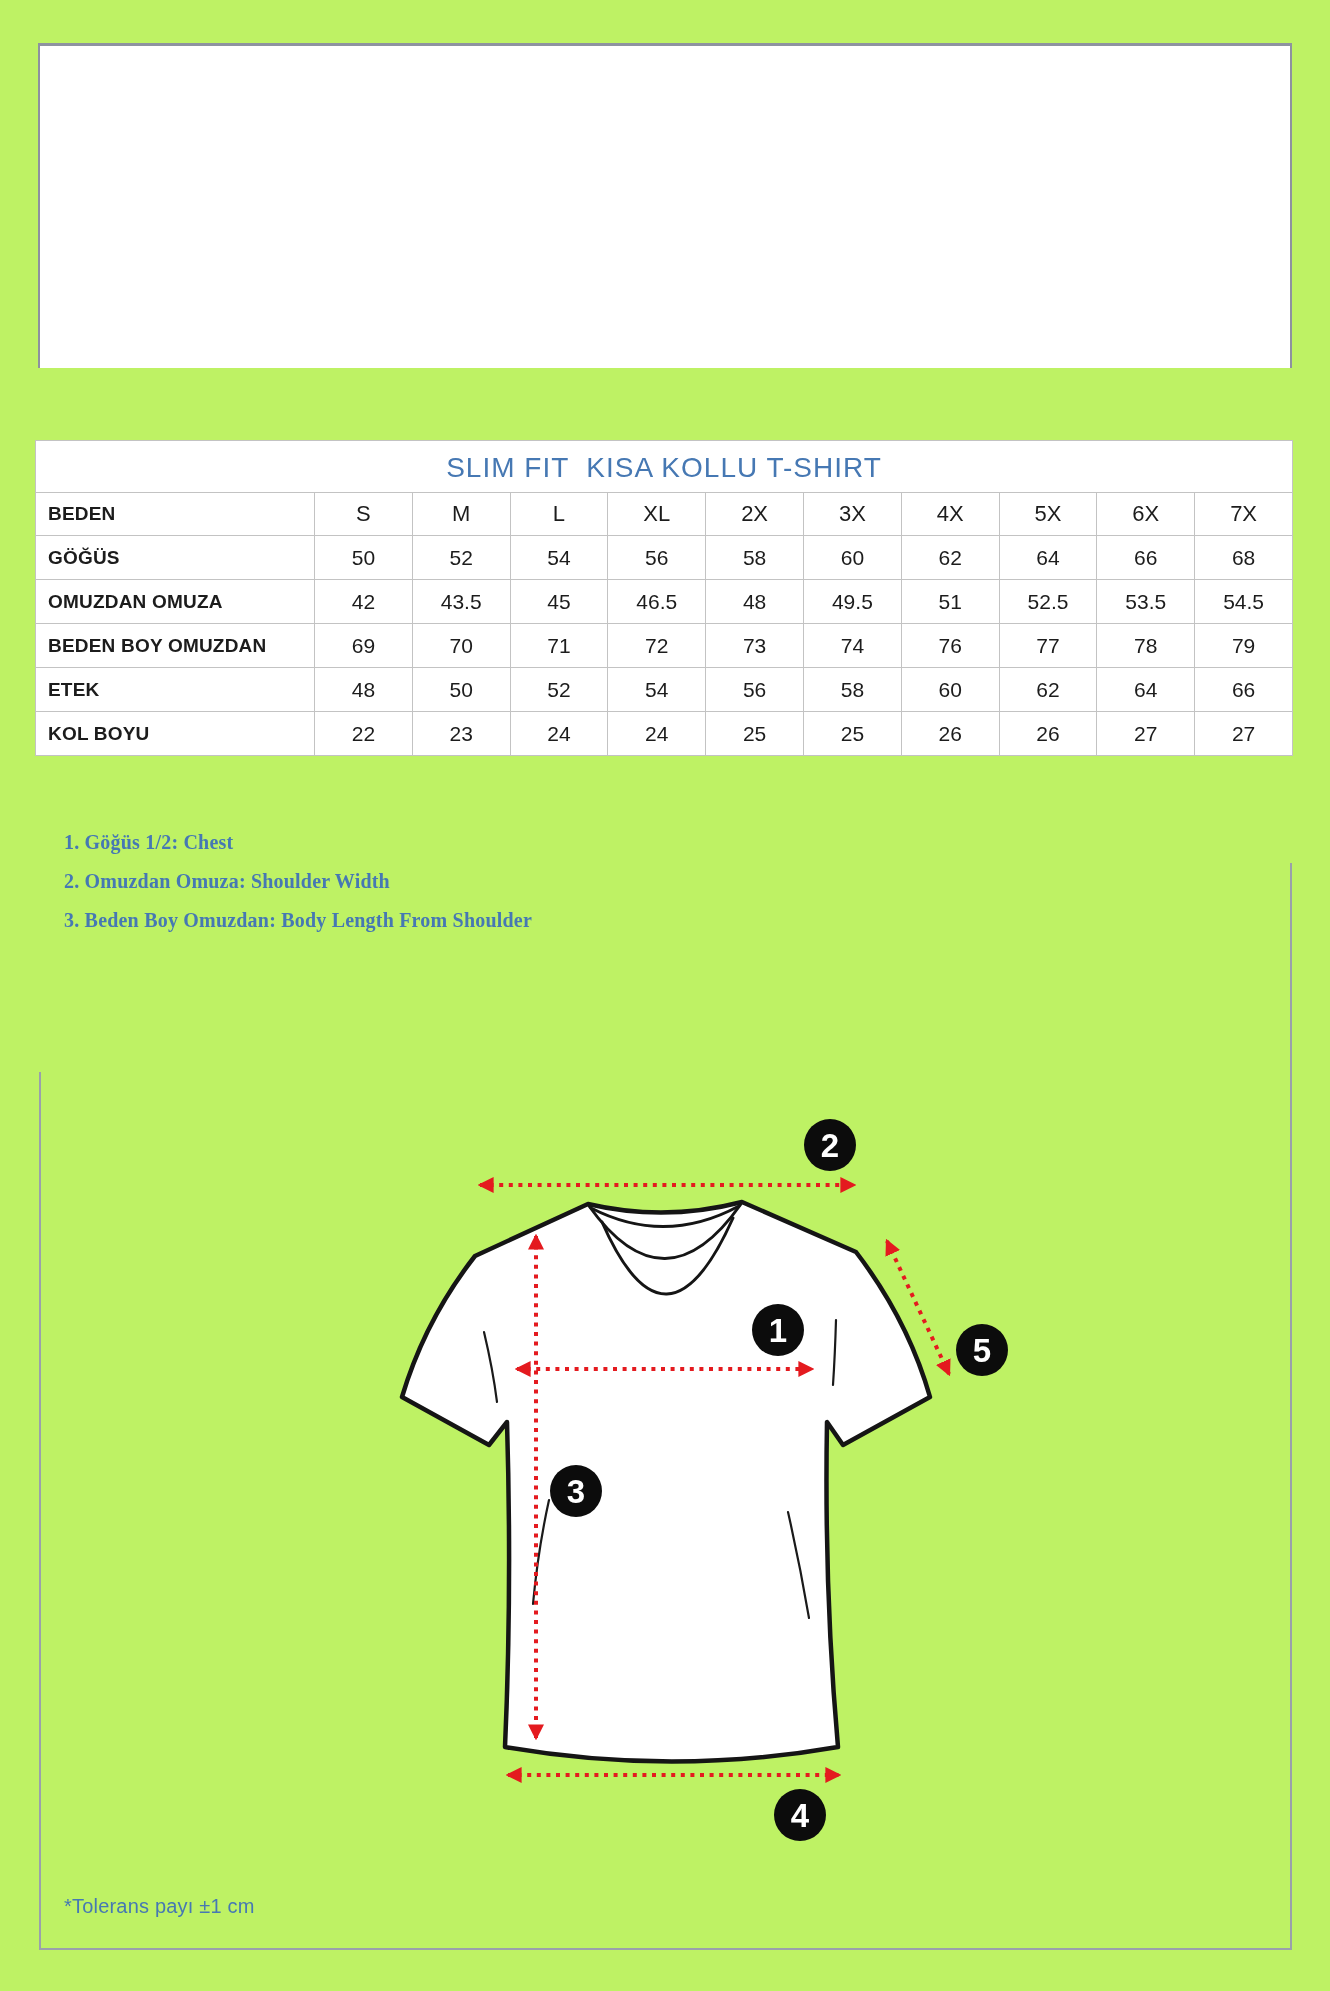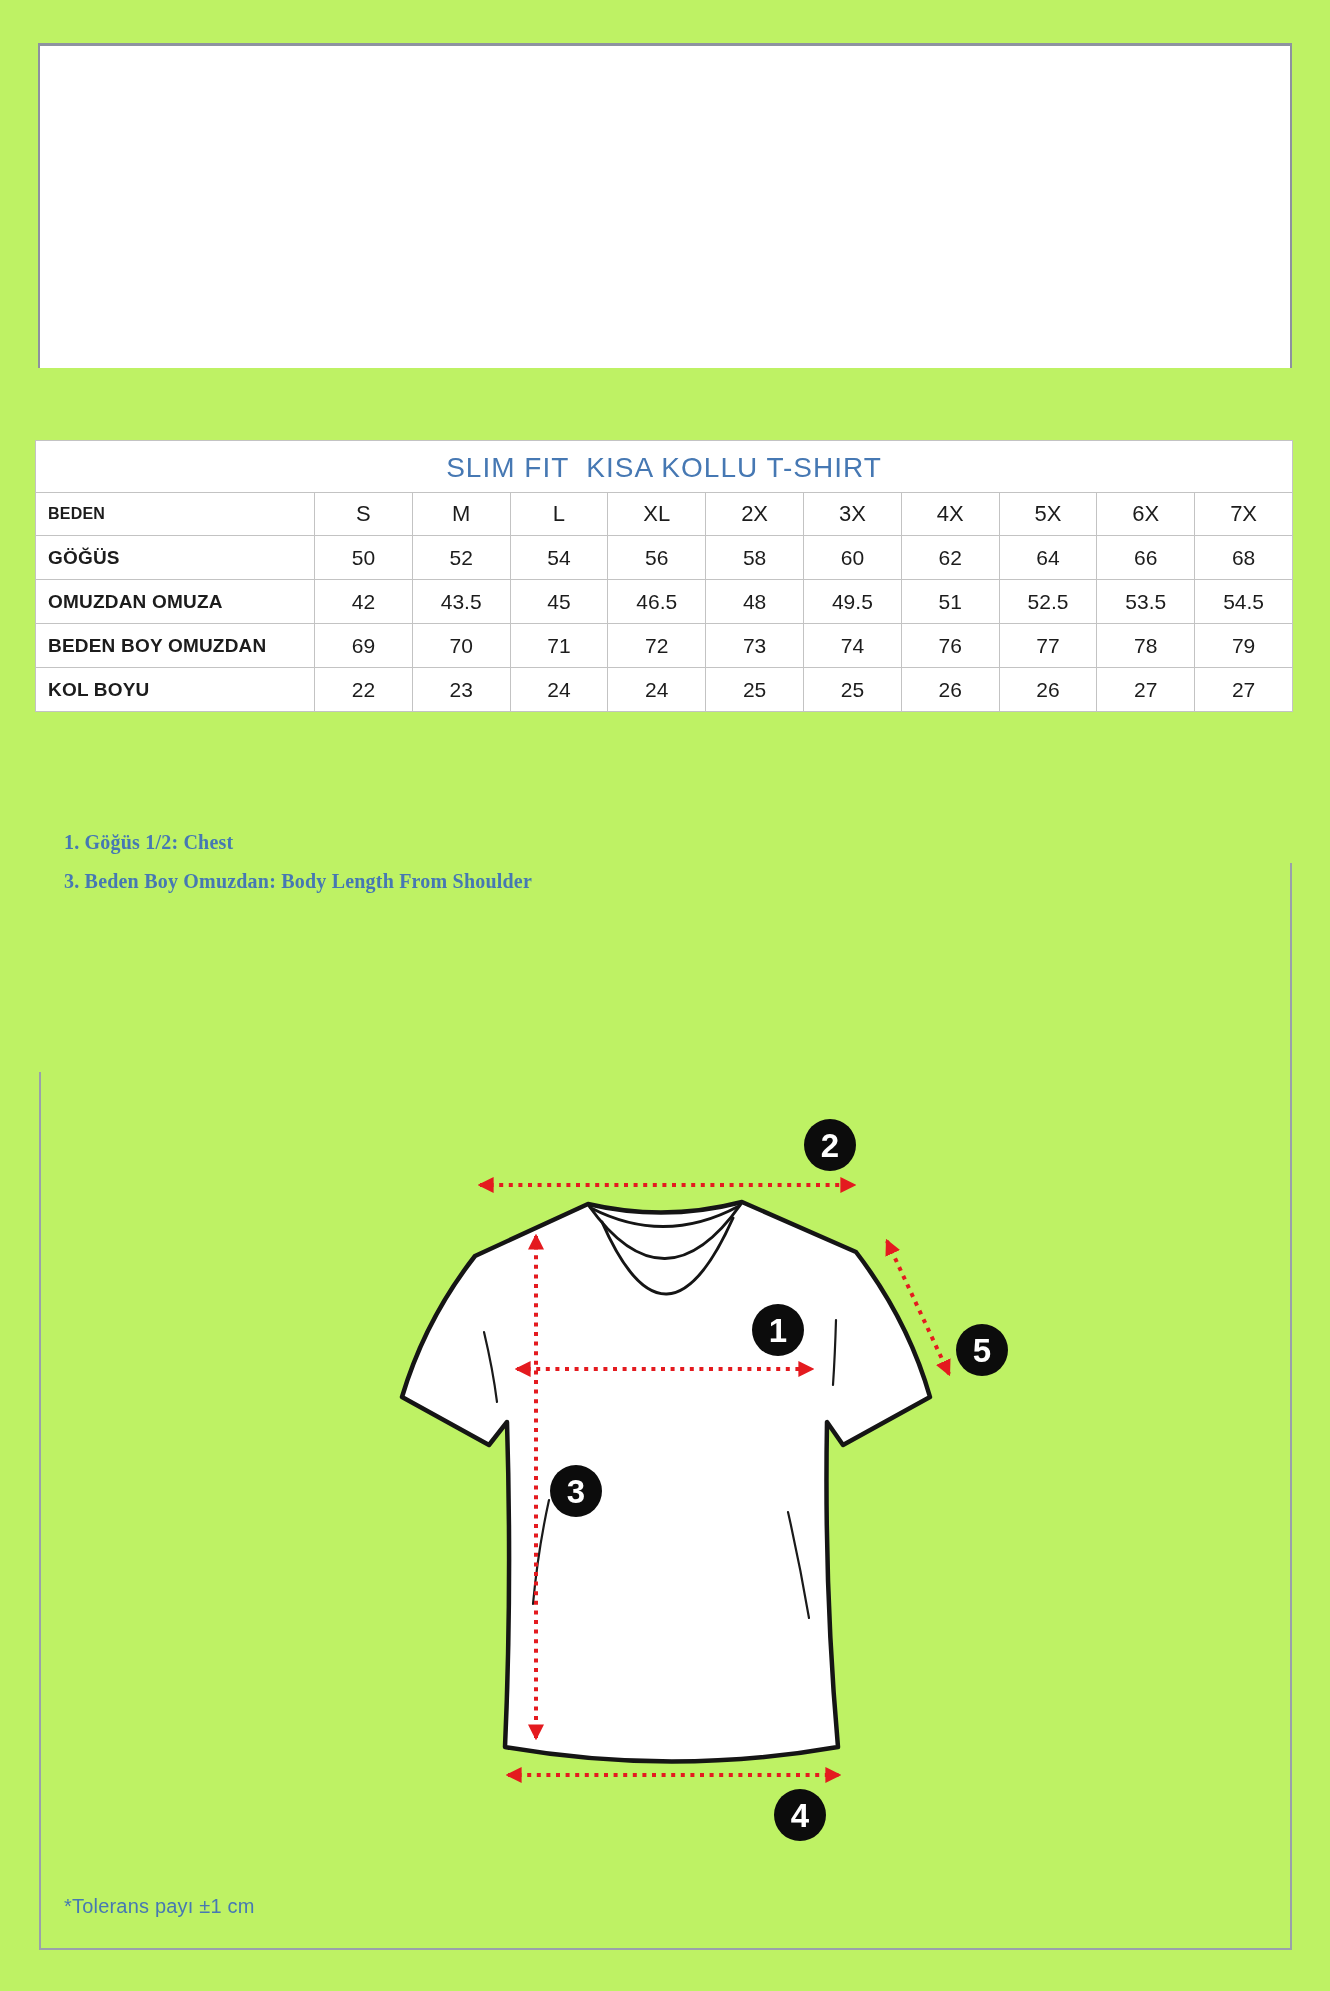--- a/index.html
+++ b/index.html
@@ -23,21 +23,21 @@
   table.sizes{border-collapse:collapse;table-layout:fixed;width:100%;}
   table.sizes th,table.sizes td{
     border:1px solid var(--table-border);height:43px;padding:0;
     text-align:center;font-weight:normal;font-size:21px;color:#1c1c1c;
   }
   table.sizes col.label-col{width:279px;}
   table.sizes th.row-label,table.sizes td.row-label{
     text-align:left;padding-left:12px;font-weight:bold;font-size:19px;letter-spacing:.2px;
   }
   table.sizes thead th{height:42px;font-size:22px;}
-  table.sizes thead th.row-label{font-size:16px;}
+  table.sizes thead th.row-label{font-size:19px;}
   
   .notes{position:absolute;left:64px;top:823px;color:var(--accent-blue);
     font-size:20px;font-weight:bold;line-height:39px;letter-spacing:.2px;font-family:Liberation Serif, serif;}
   
   .diag-border{position:absolute;background:var(--frame-border2);}
   .diag-right{left:1290px;top:863px;width:2px;height:1087px;}
   .diag-left{left:39px;top:1072px;width:2px;height:878px;}
   .diag-bottom{left:39px;top:1948px;width:1253px;height:2px;}
   
   svg.diagram{position:absolute;left:0;top:0;pointer-events:none;}
@@ -114,38 +114,52 @@
             <td>71</td>
             <td>72</td>
             <td>73</td>
             <td>74</td>
             <td>76</td>
             <td>77</td>
             <td>78</td>
             <td>79</td>
           </tr>
           <tr>
+            <td class="row-label">ETEK</td>
+            <td>48</td>
+            <td>50</td>
+            <td>52</td>
+            <td>54</td>
+            <td>56</td>
+            <td>58</td>
+            <td>60</td>
+            <td>62</td>
+            <td>64</td>
+            <td>66</td>
+          </tr>
+          <tr>
             <td class="row-label">KOL BOYU</td>
             <td>22</td>
             <td>23</td>
             <td>24</td>
             <td>24</td>
             <td>25</td>
             <td>25</td>
             <td>26</td>
             <td>26</td>
             <td>27</td>
             <td>27</td>
           </tr>
         </tbody>
     </table>
   </div>
 
   <div class="notes">
       <div>1. Göğüs 1/2: Chest</div>
+      <div>2. Omuzdan Omuza: Shoulder Width</div>
       <div>3. Beden Boy Omuzdan: Body Length From Shoulder</div>
     </div>
 
   <div class="diag-border diag-right"></div>
   <div class="diag-border diag-left"></div>
   <div class="diag-border diag-bottom"></div>
 
   <svg class="diagram" width="1330" height="1991" viewBox="0 0 1330 1991">
     <defs>
       <marker id="ah" viewBox="0 0 10 10" refX="8.5" refY="5" markerWidth="4" markerHeight="4" orient="auto-start-reverse">

